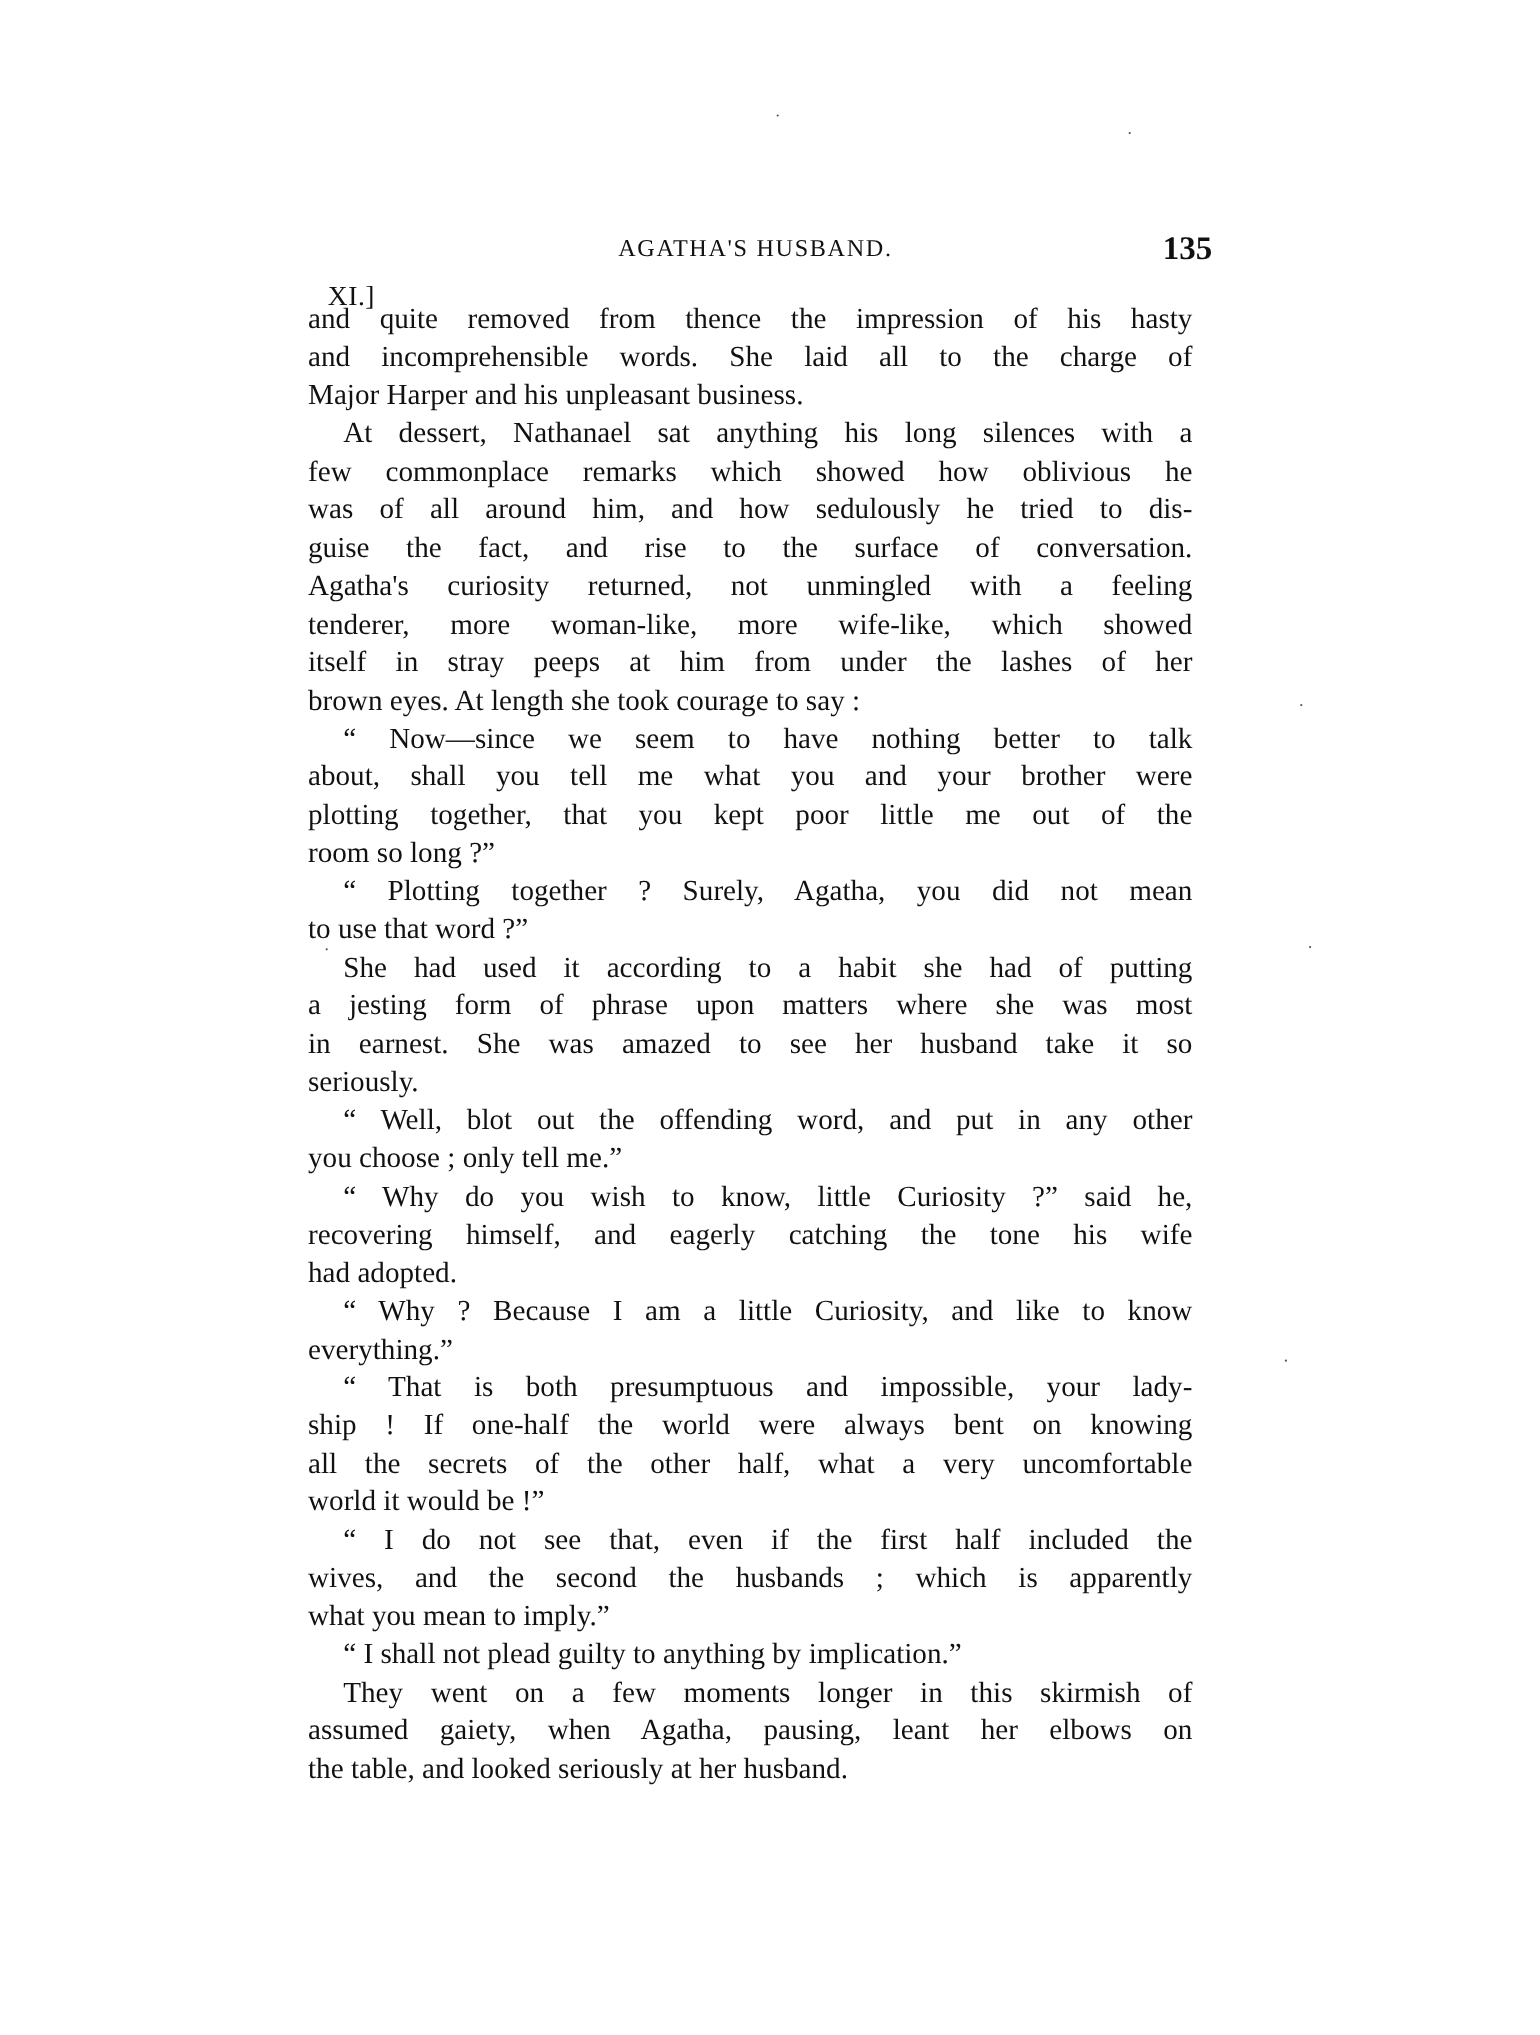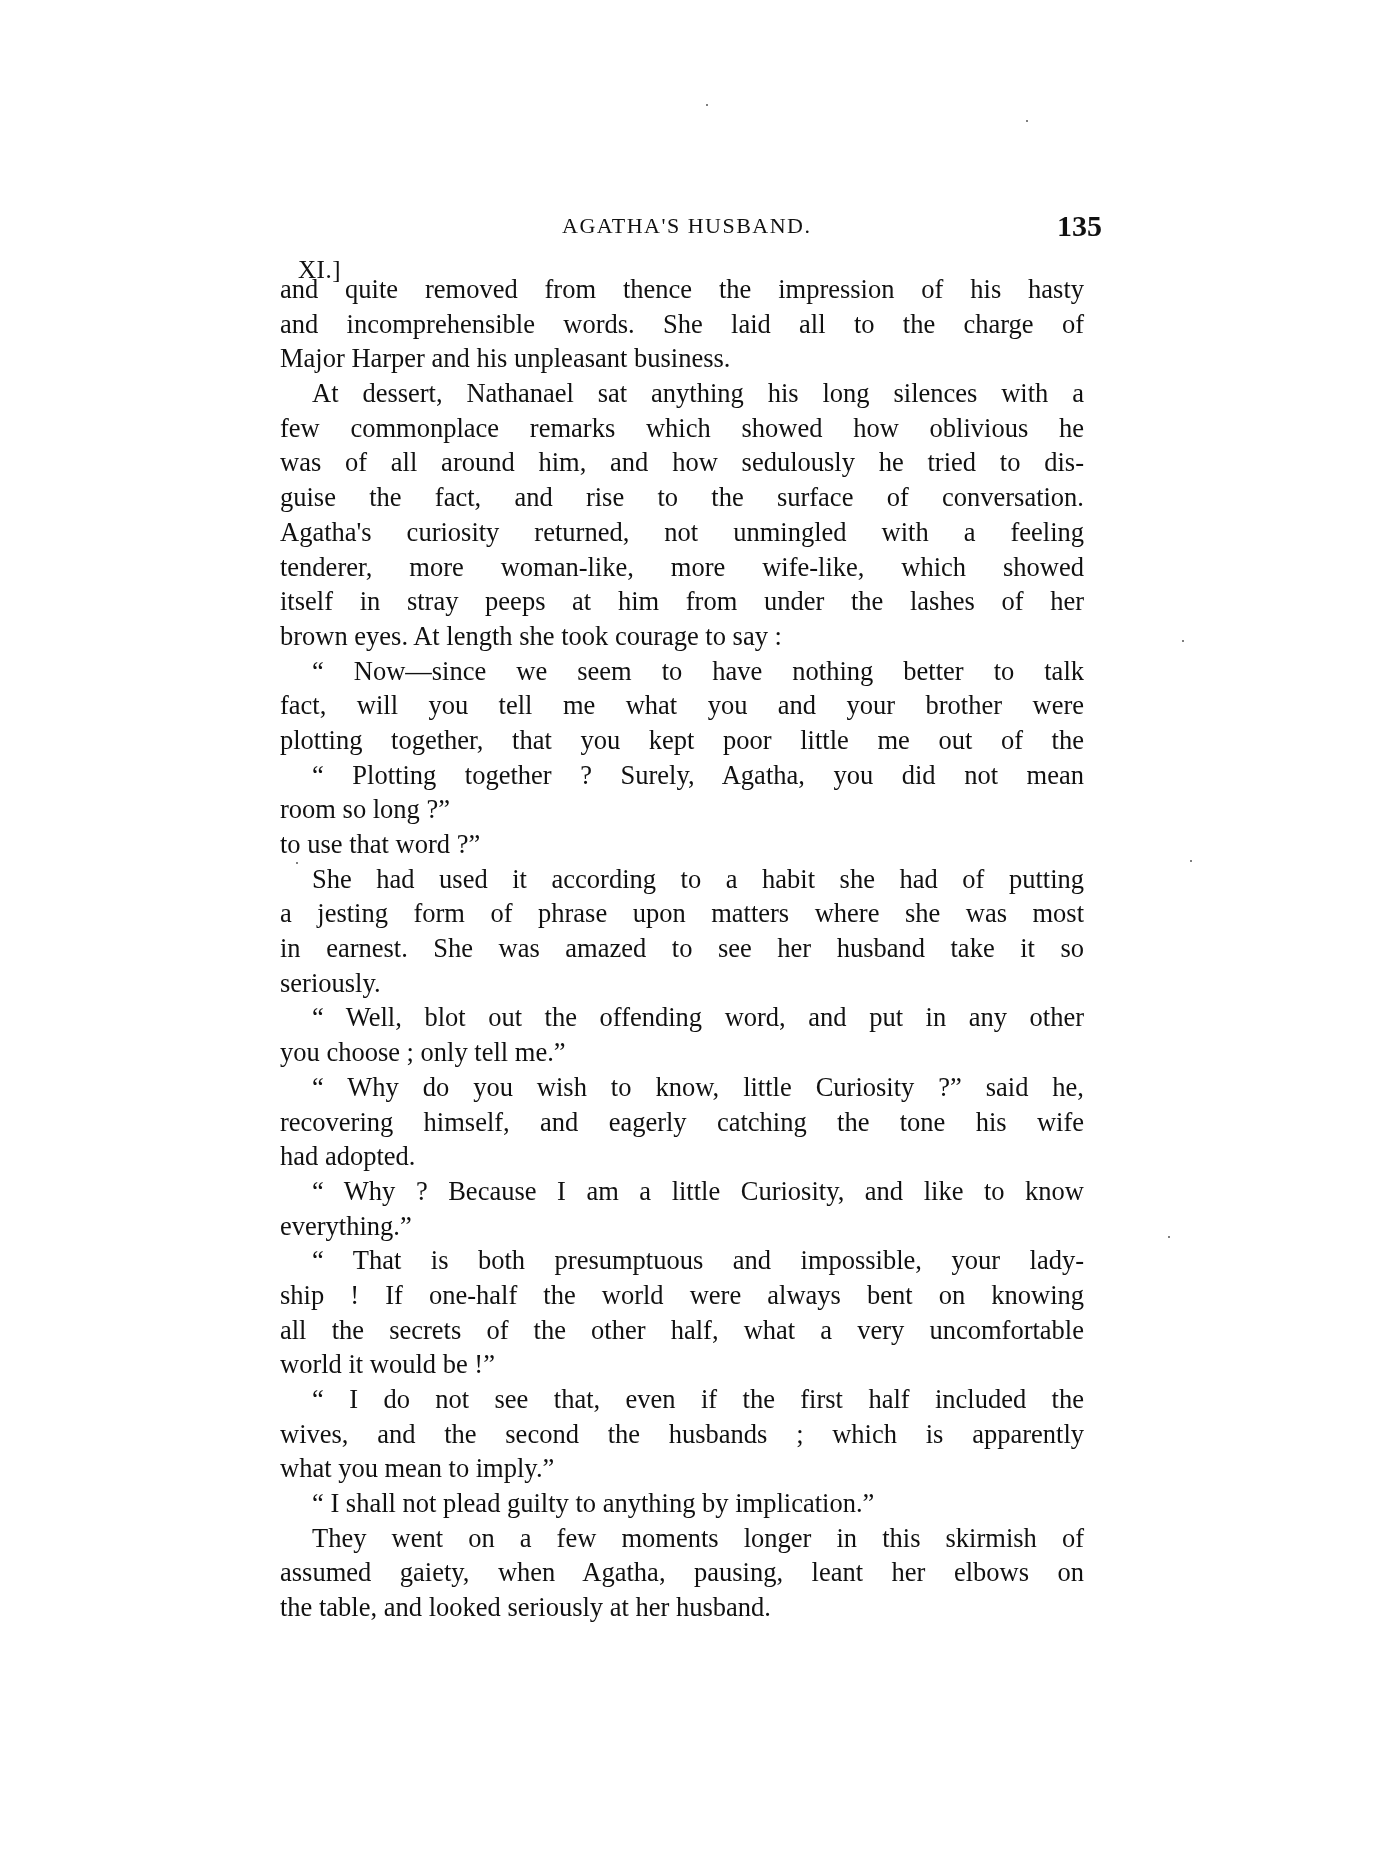--- a/index.html
+++ b/index.html
@@ -103,24 +103,24 @@
       <span class="line last">Major Harper and his unpleasant business.</span>
       <span class="line indent">At dessert, Nathanael sat anything his long silences with a</span>
       <span class="line">few commonplace remarks which showed how oblivious he</span>
       <span class="line">was of all around him, and how sedulously he tried to dis-</span>
       <span class="line">guise the fact, and rise to the surface of conversation.</span>
       <span class="line">Agatha's curiosity returned, not unmingled with a feeling</span>
       <span class="line">tenderer, more woman-like, more wife-like, which showed</span>
       <span class="line">itself in stray peeps at him from under the lashes of her</span>
       <span class="line last">brown eyes.  At length she took courage to say :</span>
       <span class="line indent">“ Now—since we seem to have nothing better to talk</span>
-      <span class="line">fact, will you tell me what you and your brother were</span>
+      <span class="line">about, shall you tell me what you and your brother were</span>
       <span class="line">plotting together, that you kept poor little me out of the</span>
+      <span class="line last">room so long ?”</span>
       <span class="line indent">“ Plotting together ?  Surely, Agatha, you did not mean</span>
-      <span class="line last">room so long ?”</span>
       <span class="line last">to use that word ?”</span>
       <span class="line indent">She had used it according to a habit she had of putting</span>
       <span class="line">a jesting form of phrase upon matters where she was most</span>
       <span class="line">in earnest.  She was amazed to see her husband take it so</span>
       <span class="line last">seriously.</span>
       <span class="line indent">“ Well, blot out the offending word, and put in any other</span>
       <span class="line last">you choose ;  only tell me.”</span>
       <span class="line indent">“ Why do you wish to know, little Curiosity ?” said he,</span>
       <span class="line">recovering himself, and eagerly catching the tone his wife</span>
       <span class="line last">had adopted.</span>

